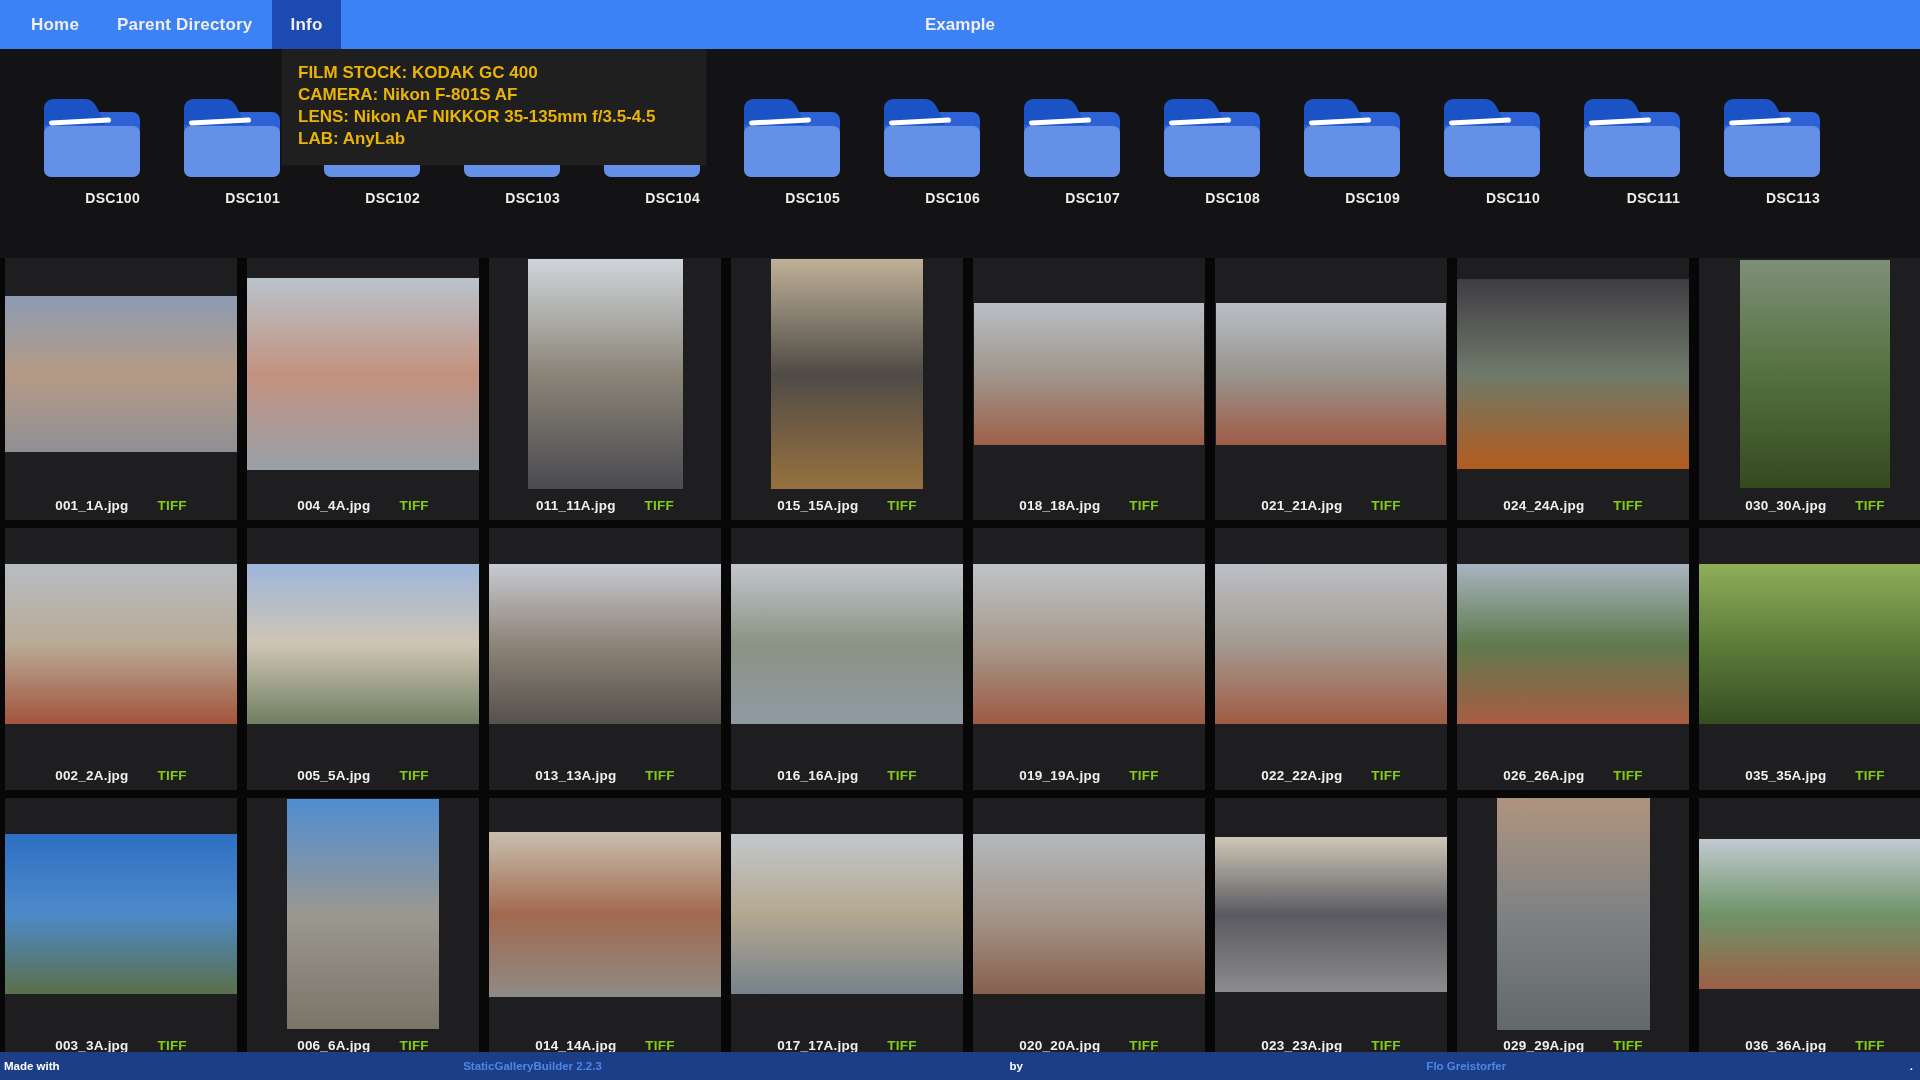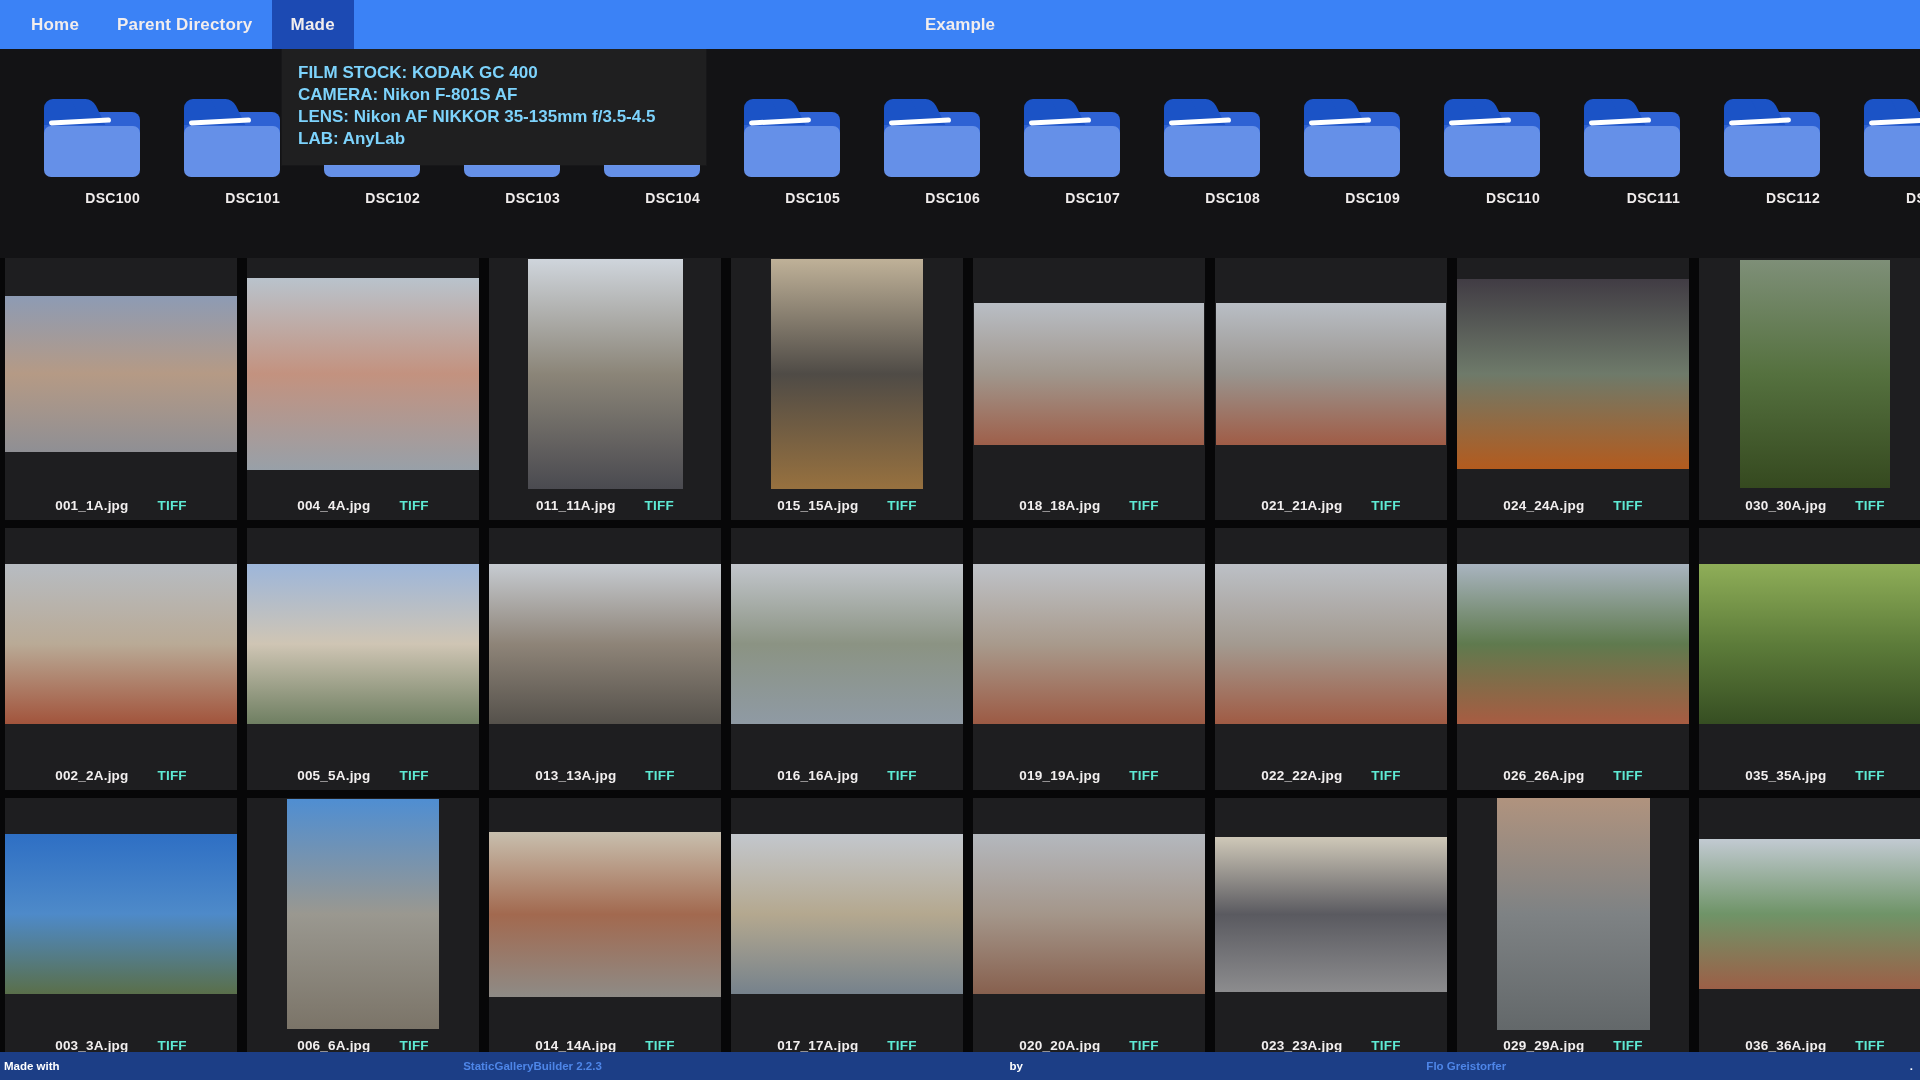--- a/index.html
+++ b/index.html
@@ -29,21 +29,21 @@
   }
 
   
   .info-panel {
     position:absolute; left:282px; top:49px; width:424px;
     background:#1f1f20; z-index:9;
     padding:13px 16px 15px 16px;
     box-shadow:0 0 0 1px rgba(255,255,255,0.02);
   }
   .info-line {
-    color:#7dd3fc; font-size:17px; font-weight:600;
+    color:#eab308; font-size:17px; font-weight:600;
     line-height:22px; white-space:nowrap;
   }
 
   
   .folder-section {
     padding-top:50px; height:207px;
     display:grid; grid-template-columns:repeat(14,1fr);
   }
   .folder { text-align:right; cursor:pointer;margin-left:44px; }
   .folder-icon { position:relative; width:96px; height:78px; margin:0 auto; }
@@ -82,40 +82,40 @@
     background:#1e1e20; height:262px;
     display:flex; flex-direction:column;
   }
   .imgwrap { flex:1; display:flex; align-items:center; justify-content:center; overflow:hidden; }
   .photo { display:block; cursor:pointer; }
   .caption {
     height:30px; display:flex; align-items:center; justify-content:center;
     gap:5px; font-size:13.5px; font-weight:700; letter-spacing:.2px;
   }
   .caption .fname { color:#f2efef; }
-  .caption .tiff { color:#5eead4; cursor:pointer; text-decoration:none;margin-left:24px; }
+  .caption .tiff { color:#84cc16; cursor:pointer; text-decoration:none;margin-left:24px; }
 
   
   .footer {
     position:absolute; left:0; right:0; bottom:0; height:28px;
     background:#1c3e86; display:flex; align-items:center;
     justify-content:space-between; padding-right:7px;
     font-size:11.5px; font-weight:700; color:#ffffff;
   }
   .footer span { margin-left:4px; }
   .footer a { color:#4e86e8; text-decoration:none; cursor:pointer; }
   .footer .dot { margin-left:0; }
 </style>
 </head>
 <body>
 
 <div class="nav">
   <div class="nav-item">Home</div>
   <div class="nav-item">Parent Directory</div>
-  <div class="nav-item active">Made</div>
+  <div class="nav-item active">Info</div>
   <div class="nav-title">Example</div>
 </div>
 
 <div class="info-panel">
   <div class="info-line">FILM STOCK: KODAK GC 400</div>
   <div class="info-line">CAMERA: Nikon F-801S AF</div>
   <div class="info-line">LENS: Nikon AF NIKKOR 35-135mm f/3.5-4.5</div>
   <div class="info-line">LAB: AnyLab</div>
 </div>
 
@@ -233,29 +233,20 @@
   <div class="folder">
     <div class="folder-icon">
       <div class="f-back"></div>
       <div class="f-tab"></div>
       <div class="f-stripe"></div>
       <div class="f-front"></div>
     </div>
     <div class="folder-label">DSC111</div>
   </div>
 
-  <div class="folder">
-    <div class="folder-icon">
-      <div class="f-back"></div>
-      <div class="f-tab"></div>
-      <div class="f-stripe"></div>
-      <div class="f-front"></div>
-    </div>
-    <div class="folder-label">DSC112</div>
-  </div>
 
   <div class="folder">
     <div class="folder-icon">
       <div class="f-back"></div>
       <div class="f-tab"></div>
       <div class="f-stripe"></div>
       <div class="f-front"></div>
     </div>
     <div class="folder-label">DSC113</div>
   </div>

